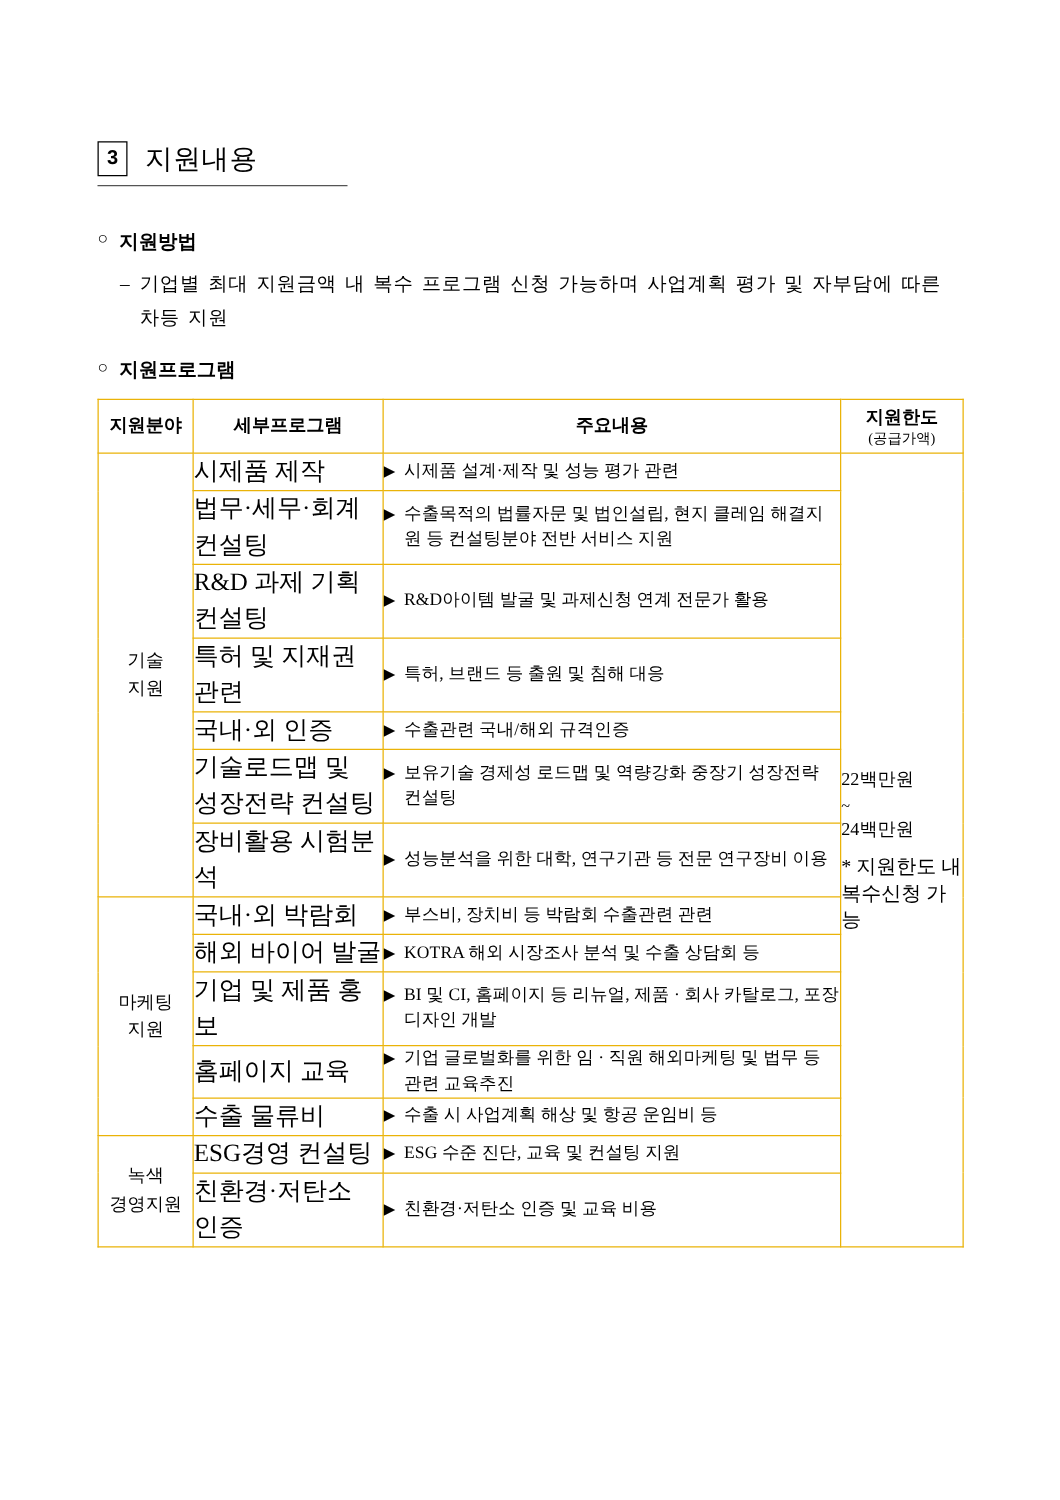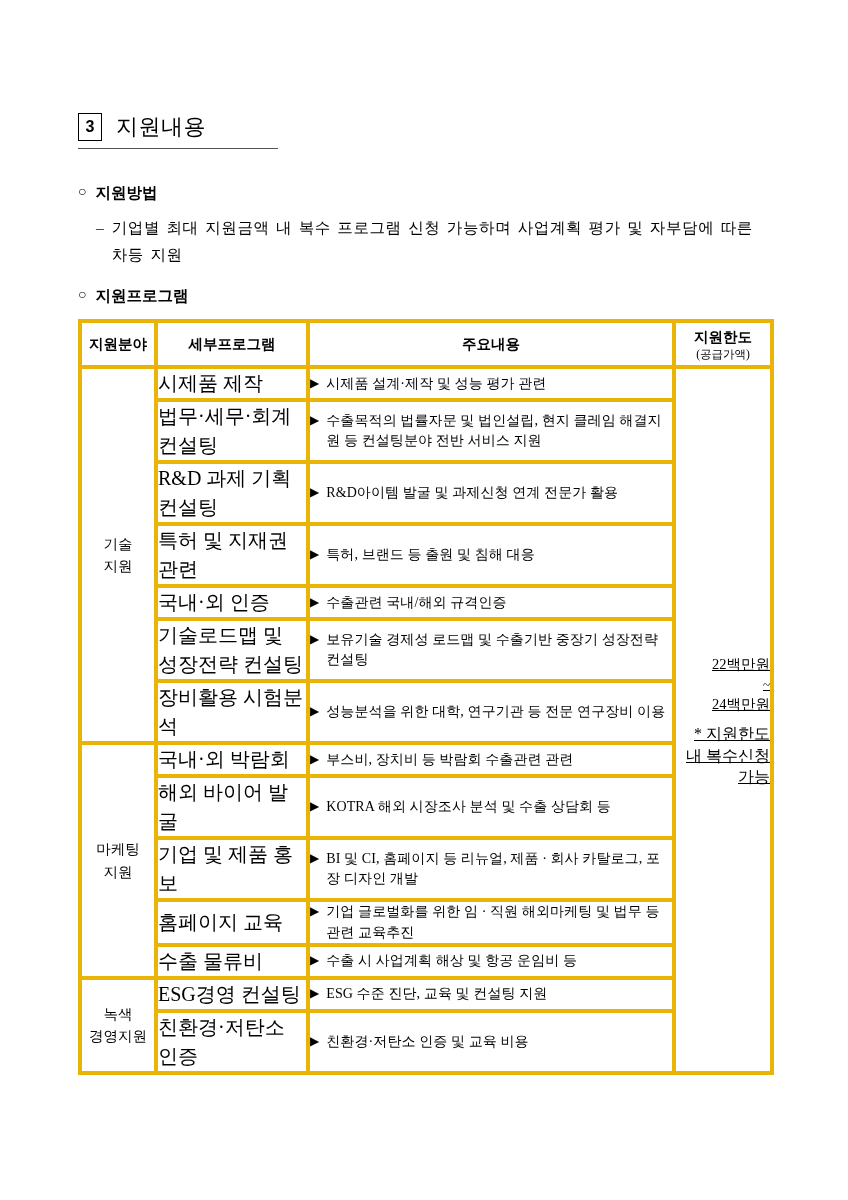--- a/index.html
+++ b/index.html
@@ -79,21 +79,21 @@
   .prog-head { margin-top: 14px; margin-bottom: 12px; }
 
   
   table.support {
     border-collapse: collapse;
     width: 692px;
     table-layout: fixed;
     font-size: 14px;
   }
   table.support th, table.support td {
-    border: 4px solid #eab308;
+    border: 1px solid #eab308;
     padding: 0;
     vertical-align: middle;
   }
   table.support thead th {
     text-align: center;
     font-weight: bold;
     height: 42px;
     font-size: 14.5px;
     line-height: 1.25;
   }
@@ -125,24 +125,23 @@
   }
   .detail-flex {
     display: flex;
     gap: 7px;
     align-items: flex-start;
   }
   .tri { flex: 0 0 auto; font-size: 12px; line-height: 1.5; }
   .detail-text { flex: 1 1 auto; letter-spacing: 0.1px; }
 
   td.limit-cell {
-    text-align: right;
+    text-align: left;
     font-size: 14.5px;
     line-height: 1.7;
-    text-decoration: underline;
   }
   .limit-note {
     display: block;
     font-size: 16px;
     line-height: 1.35;
     margin-top: 6px;
   }
   .tilde { display: block; font-size: 13px; line-height: 1.2; }
 </style>
 </head>
@@ -240,21 +239,21 @@
             <span class="tri">▶</span>
             <span class="detail-text">수출관련 국내/해외 규격인증</span>
           </div>
         </td>
       </tr>
       <tr>
         <td class="prog-cell">기술로드맵 및<br>성장전략 컨설팅</td>
         <td class="detail-cell">
           <div class="detail-flex">
             <span class="tri">▶</span>
-            <span class="detail-text">보유기술 경제성 로드맵 및 수출기반 중장기 성장전략 컨설팅</span>
+            <span class="detail-text">보유기술 경제성 로드맵 및 역량강화 중장기 성장전략 컨설팅</span>
           </div>
         </td>
       </tr>
       <tr>
         <td class="prog-cell">장비활용 시험분석</td>
         <td class="detail-cell">
           <div class="detail-flex">
             <span class="tri">▶</span>
             <span class="detail-text">성능분석을 위한 대학, 연구기관 등 전문 연구장비 이용</span>
           </div>

